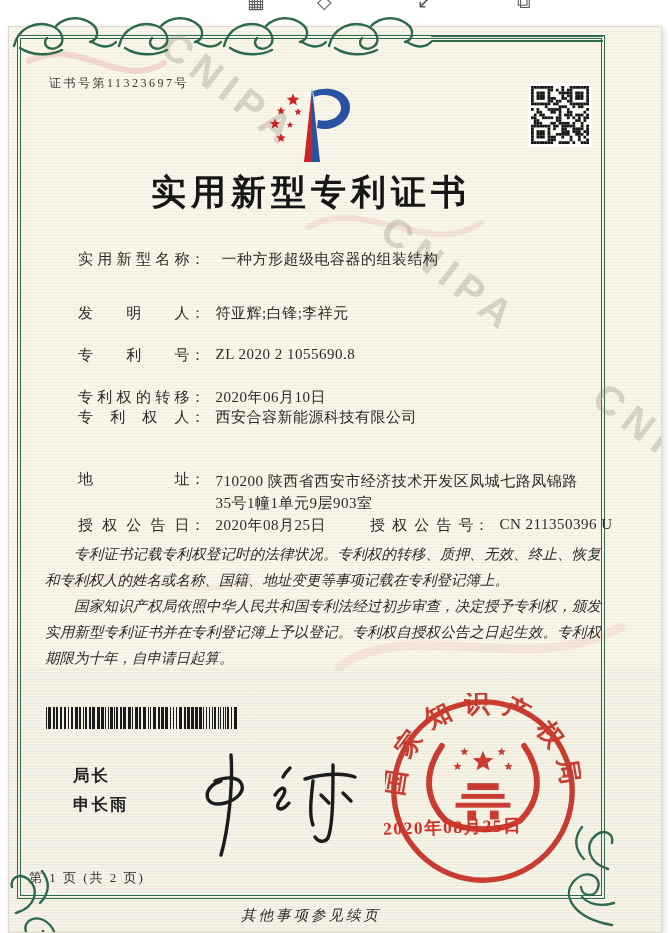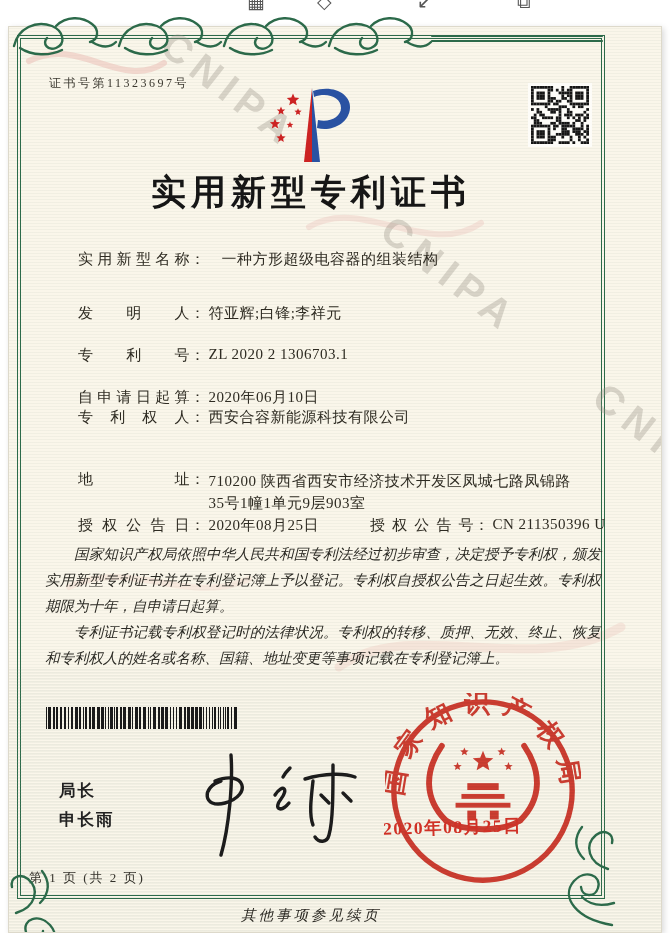--- a/index.html
+++ b/index.html
@@ -34,33 +34,33 @@
   .guilloche{position:absolute;inset:0;pointer-events:none;}
   
   .cert-no{position:absolute;left:40px;top:48px;font-size:12px;letter-spacing:2.5px;color:#3a372e;}
   .qr{position:absolute;left:519px;top:56px;width:64px;height:64px;background:#fdfcf8;padding:3px;}
   .logo{position:absolute;left:258px;top:56px;}
   .title{position:absolute;left:8px;top:142px;width:588px;text-align:center;
     font-size:35px;font-weight:bold;letter-spacing:5px;color:#161616;}
   
   .row{position:absolute;left:40px;display:flex;font-size:15px;color:#2e2b22;letter-spacing:.5px;}
   .flabel{display:inline-block;width:112px;text-align:justify;text-align-last:justify;flex:none;margin-left:29px;}
-  .fvalue{margin-left:3px;white-space:nowrap;}
+  .fvalue{margin-left:10px;white-space:nowrap;}
   .row.r0 .fvalue{margin-left:16px;}
   .row.addr .fvalue{white-space:normal;width:376px;line-height:22px;}
   .grant2{position:absolute;left:292px;top:0;display:flex;}
   .grant2 .flabel{width:104px;}
   
   .paras{position:absolute;left:36px;top:514px;width:556px;font-size:14.5px;line-height:26px;
     color:#2b2a24;text-align:justify;font-style:italic;}
   .paras p{text-indent:2em;}
   
   .barcode{position:absolute;left:37px;top:680px;}
-  .director{position:absolute;left:50px;top:734px;font-size:16.5px;font-weight:600;
-    letter-spacing:2px;color:#222;line-height:29px;font-family:"Liberation Sans","DejaVu Sans",sans-serif;margin-top:15px;}
+  .director{position:absolute;left:64px;top:734px;font-size:16.5px;font-weight:600;
+    letter-spacing:2px;color:#222;line-height:29px;font-family:"Liberation Sans","DejaVu Sans",sans-serif;}
   .signature{position:absolute;left:178px;top:716px;}
   .seal{position:absolute;left:376px;top:666px;opacity:.93;mix-blend-mode:multiply;}
   .seal-date{position:absolute;left:374px;top:788px;font-size:17.5px;font-weight:bold;
     color:var(--seal_red);letter-spacing:1.5px;transform:rotate(-1.5deg);z-index:6;}
   .page-note{position:absolute;left:20px;top:842px;width:656px;
     font-size:13px;letter-spacing:2px;color:#33312a;}
   .continuation{position:absolute;left:8px;top:879px;width:588px;text-align:center;
     font-size:14.5px;letter-spacing:3px;color:#2c2a24;font-style:italic;}
 </style>
 </head>
@@ -361,24 +361,24 @@
       <span class="fvalue">一种方形超级电容器的组装结构</span>
     </div>
     <div class="row" style="top:277px">
       <span class="flabel">发明人</span>
         <span>：</span>
       <span class="fvalue">符亚辉;白锋;李祥元</span>
     </div>
     <div class="row" style="top:319px">
       <span class="flabel">专利号</span>
         <span>：</span>
-      <span class="fvalue">ZL 2020 2 1306703.1</span>
+      <span class="fvalue">ZL 2020 2 1055690.8</span>
     </div>
     <div class="row" style="top:361px">
-      <span class="flabel">自申请日起算</span>
+      <span class="flabel">专利权的转移</span>
         <span>：</span>
       <span class="fvalue">2020年06月10日</span>
     </div>
     <div class="row" style="top:381px">
       <span class="flabel">专利权人</span>
         <span>：</span>
       <span class="fvalue">西安合容新能源科技有限公司</span>
     </div>
     <div class="row addr" style="top:443px">
       <span class="flabel">地址</span>
@@ -390,22 +390,22 @@
         <span>：</span>
       <span class="fvalue">2020年08月25日</span>
       <span class="grant2">
         <span class="flabel">授权公告号</span>
           <span>：</span>
         <span class="fvalue">CN 211350396 U</span>
       </span>
     </div>
 
     <div class="paras">
+      <p>专利证书记载专利权登记时的法律状况。专利权的转移、质押、无效、终止、恢复和专利权人的姓名或名称、国籍、地址变更等事项记载在专利登记簿上。</p>
       <p>国家知识产权局依照中华人民共和国专利法经过初步审查，决定授予专利权，颁发实用新型专利证书并在专利登记簿上予以登记。专利权自授权公告之日起生效。专利权期限为十年，自申请日起算。</p>
-      <p>专利证书记载专利权登记时的法律状况。专利权的转移、质押、无效、终止、恢复和专利权人的姓名或名称、国籍、地址变更等事项记载在专利登记簿上。</p>
     </div>
 
     <svg class="barcode" id="barcode" width="196" height="22">
         <rect x="0" y="0" width="1" height="22" fill="#1a1a1a"></rect>
         <rect x="2" y="0" width="3" height="22" fill="#1a1a1a"></rect>
         <rect x="7" y="0" width="2" height="22" fill="#1a1a1a"></rect>
         <rect x="10" y="0" width="2" height="22" fill="#1a1a1a"></rect>
         <rect x="14" y="0" width="2" height="22" fill="#1a1a1a"></rect>
         <rect x="18" y="0" width="2" height="22" fill="#1a1a1a"></rect>
         <rect x="22" y="0" width="1" height="22" fill="#1a1a1a"></rect>

